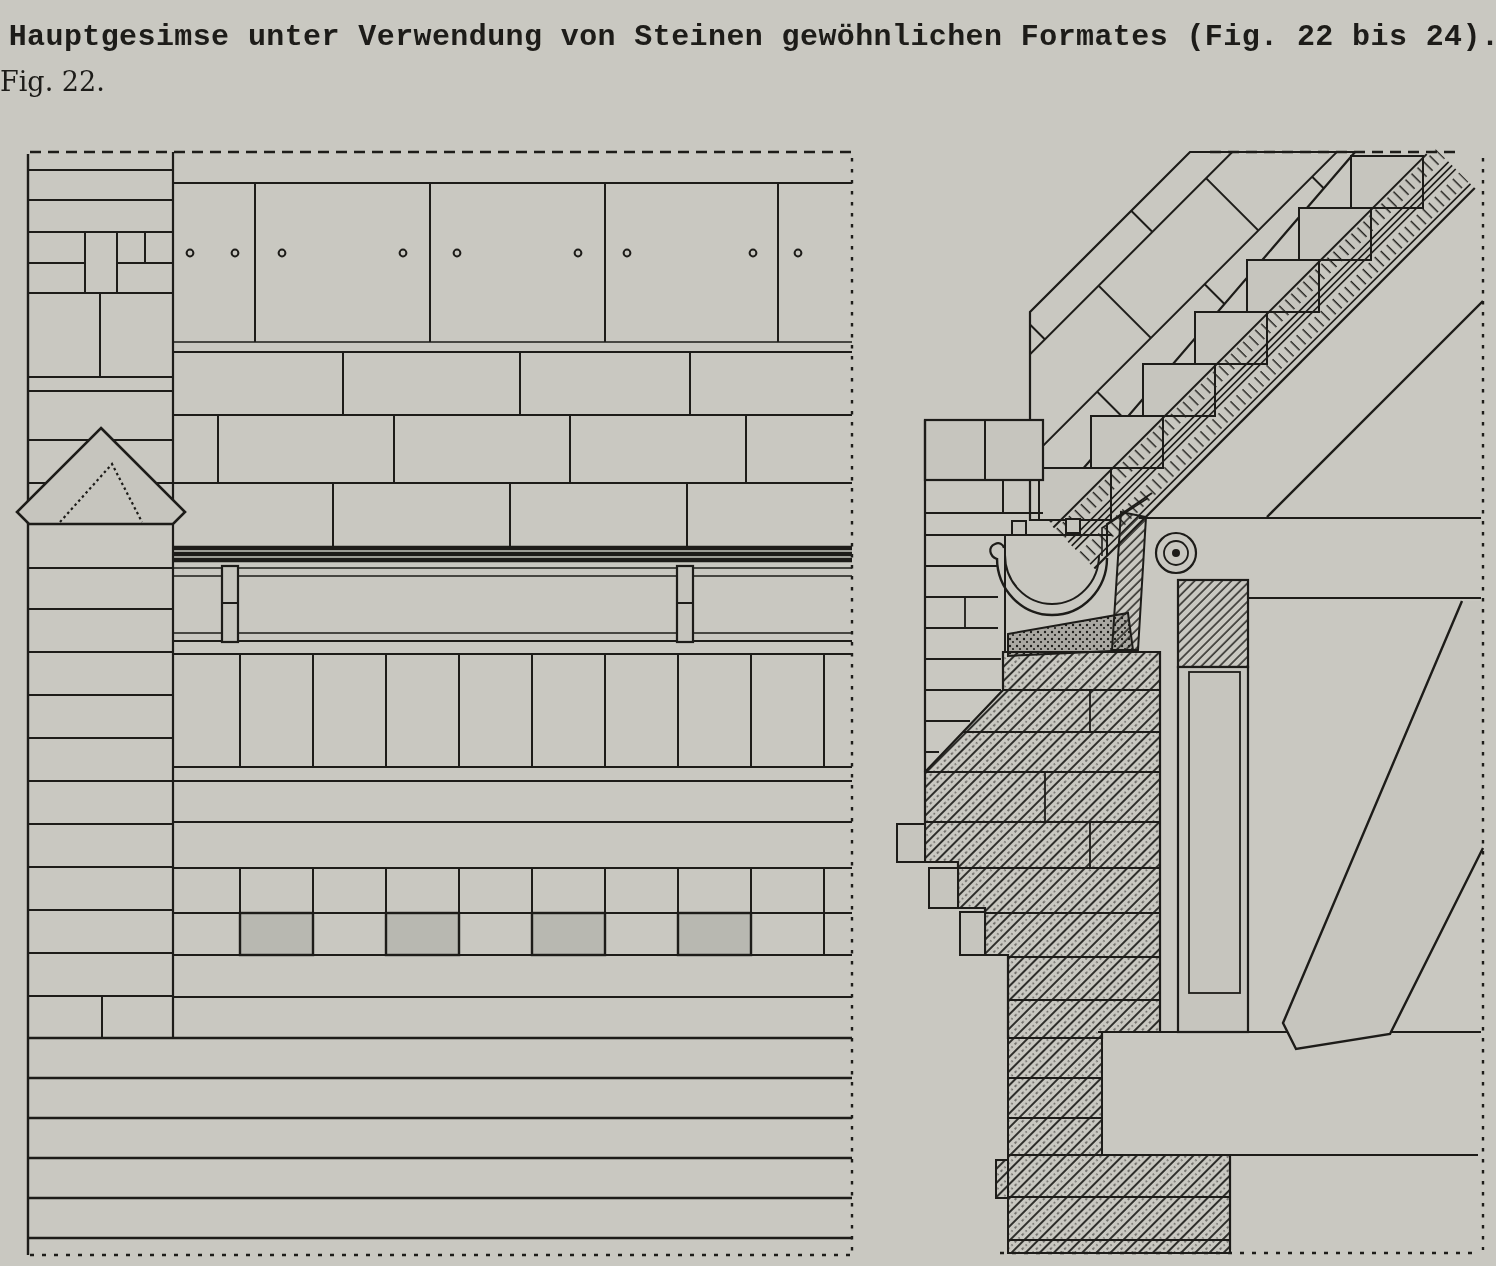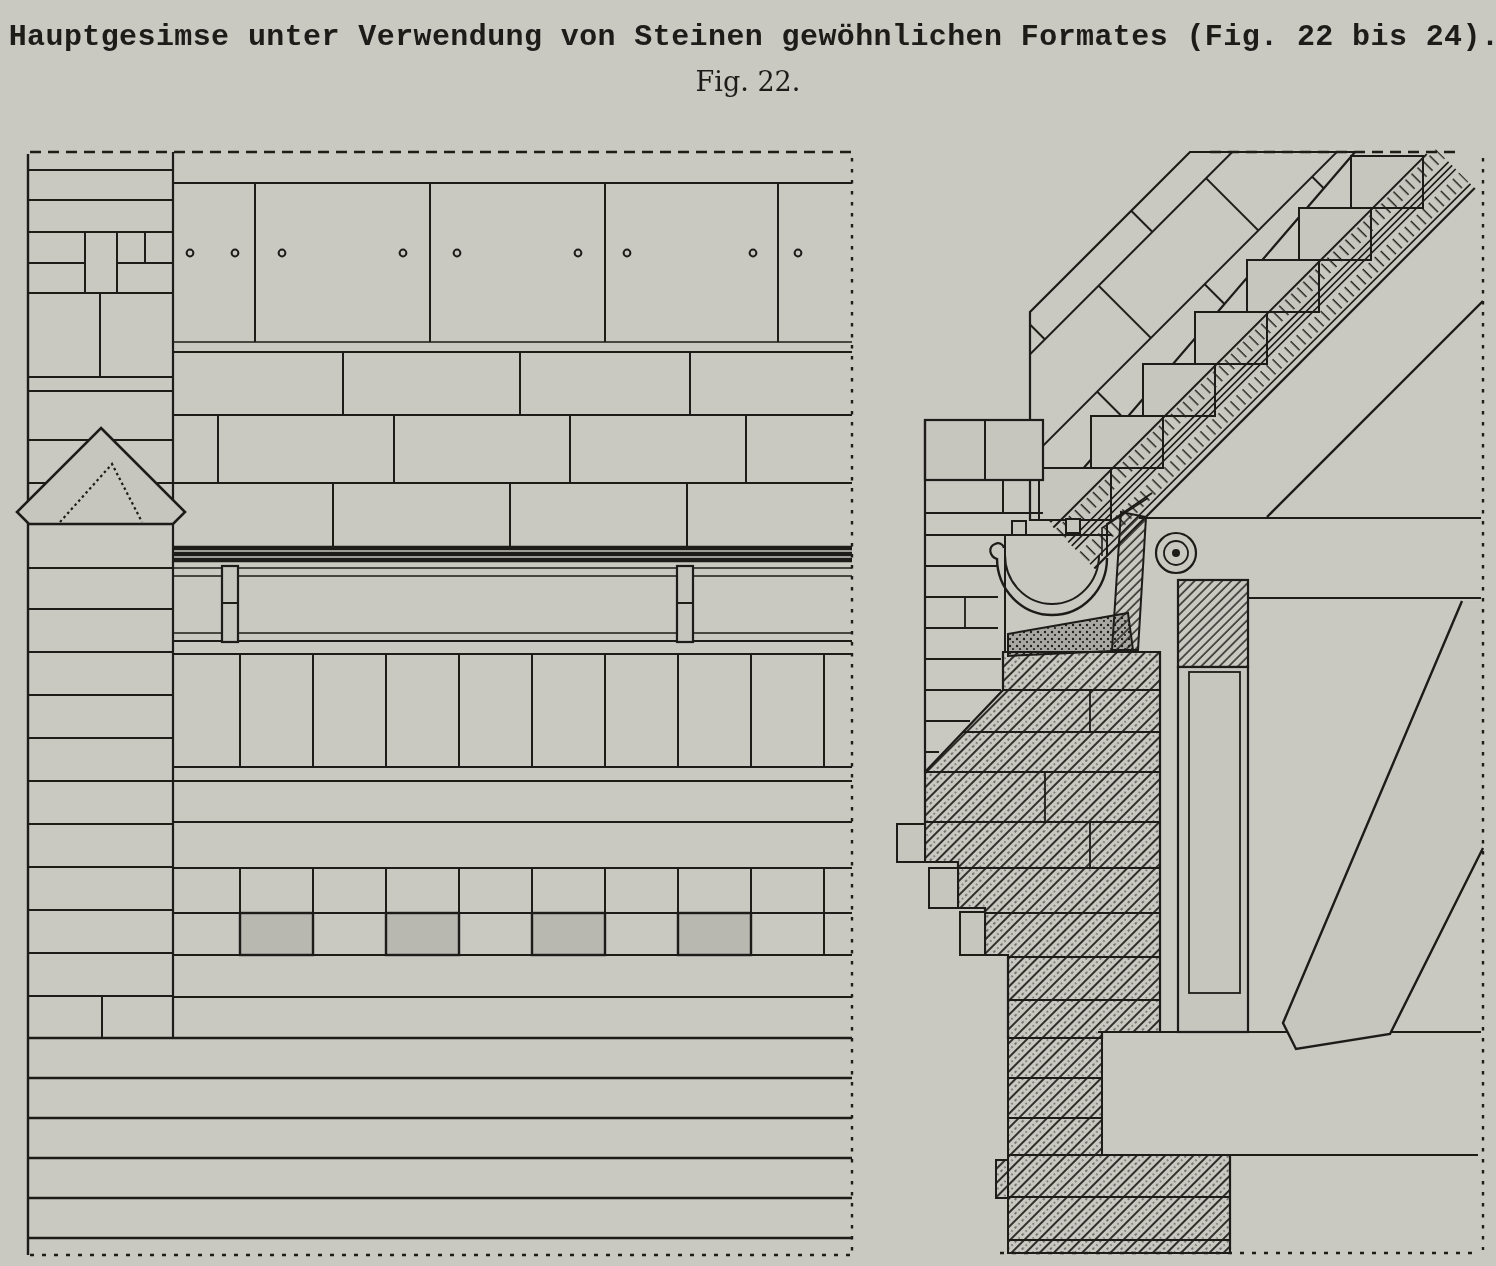--- a/index.html
+++ b/index.html
@@ -11,21 +11,21 @@
   body{background:#b4b3ac;font-family:"Liberation Sans",sans-serif;}
   .page{position:relative;width:1496px;height:1266px;background:var(--paper);overflow:hidden;}
   .page-title{
     position:absolute;top:14px;left:0;width:100%;
     text-align:center;font-family:Liberation Mono, monospace;
     font-weight:bold;font-size:30px;letter-spacing:.4px;color:var(--ink);
     margin:6px;
   }
   .fig-caption{
     position:absolute;top:66px;left:0;width:100%;
-    text-align:center;font-family:"DejaVu Serif","Liberation Serif",serif;
+    font-family:"DejaVu Serif","Liberation Serif",serif;
     font-size:27px;color:var(--ink);
   }
   svg.plate{position:absolute;left:0;top:0;}
   
   .s{stroke:var(--ink);fill:none;stroke-linecap:butt;}
   .fp{stroke:var(--ink);fill:var(--paper2);}
   .fh{stroke:var(--ink);fill:url(#hatch);}
   .fhd{stroke:var(--ink);fill:url(#hatchD);}
   .pat{stroke:var(--ink);}
   .shade{fill:rgba(25,24,20,0.09);stroke:var(--ink);}

